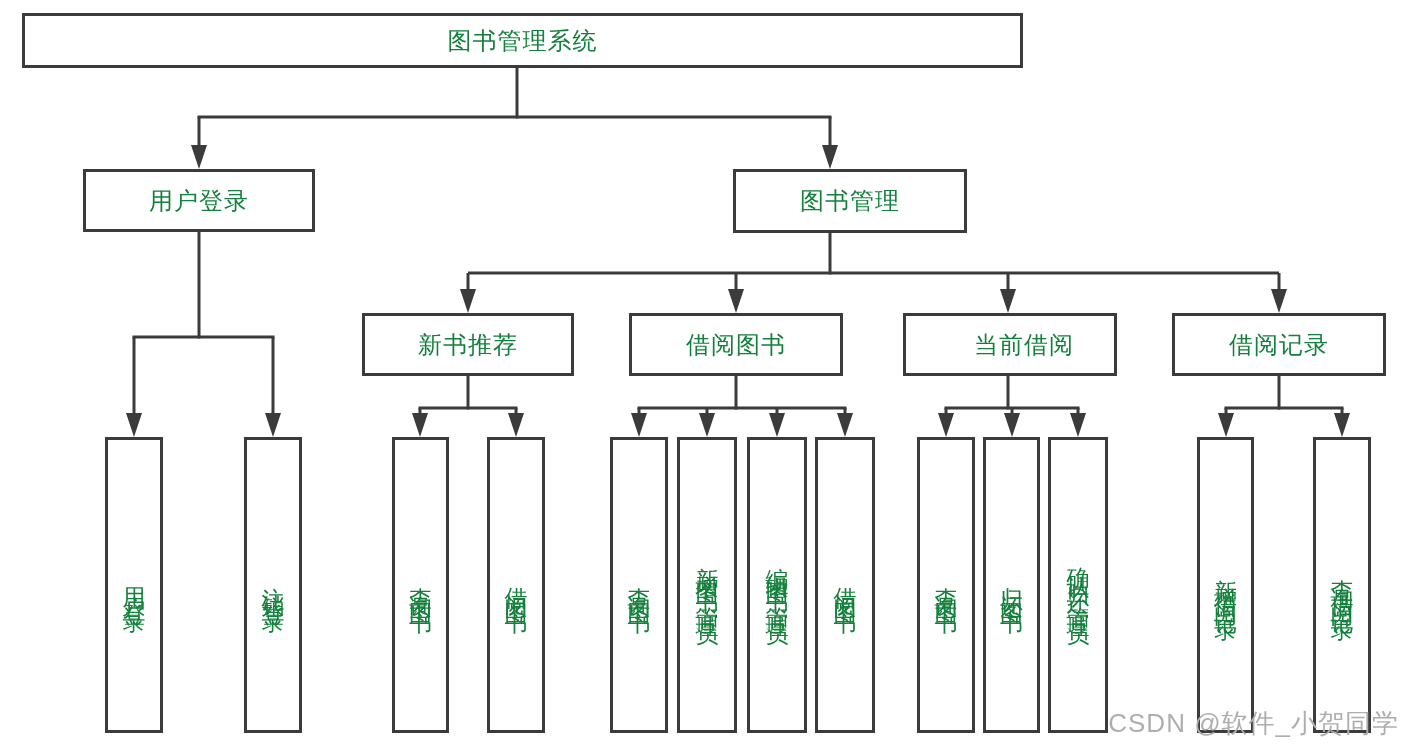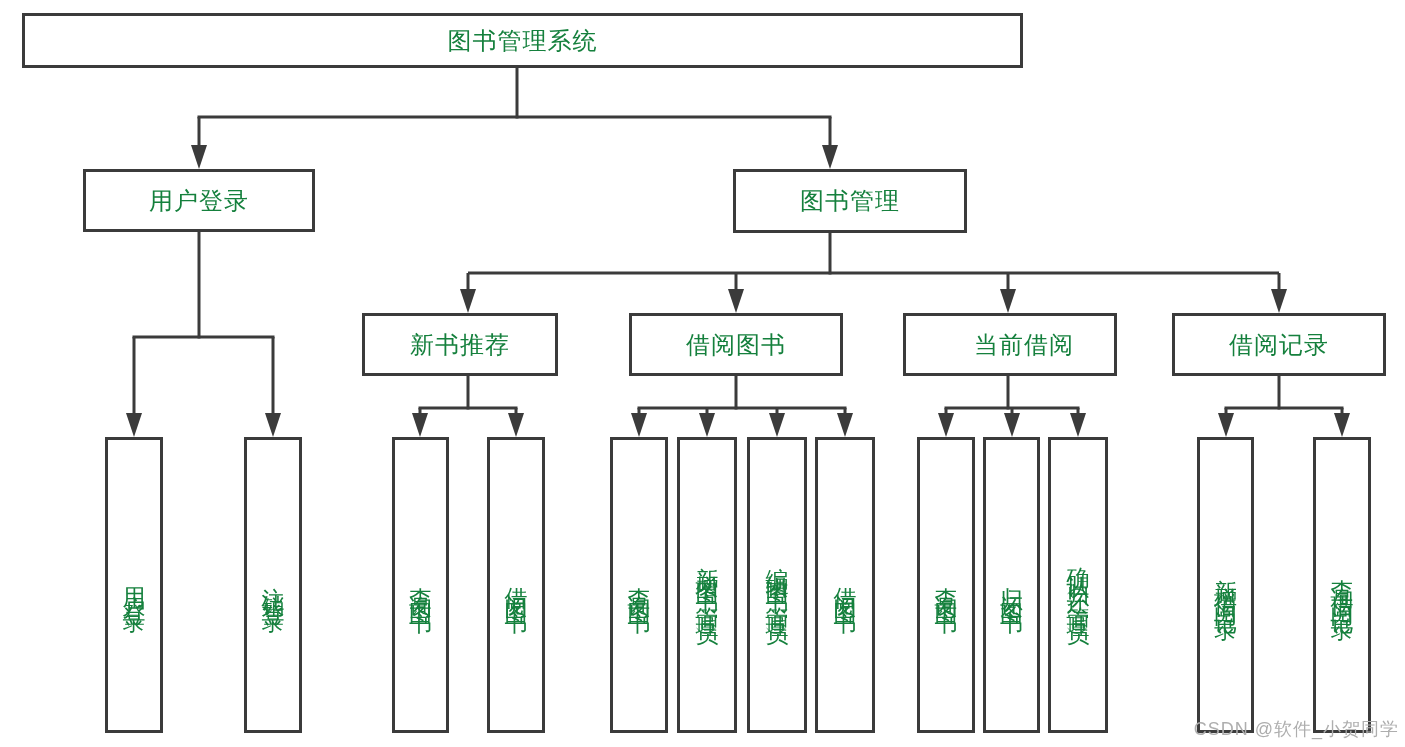--- a/index.html
+++ b/index.html
@@ -43,21 +43,21 @@
     writing-mode: vertical-rl;
     text-orientation: mixed;
     letter-spacing: 8px;
     line-height: 1.0;
     white-space: nowrap;
   }
   .watermark {
     position: absolute;
     right: 6px;
     bottom: 6px;
-    font-size: 18px;
+    font-size: 26px;
     color: #aeaeae;
     letter-spacing: 1px;
     white-space: nowrap;
   }
 </style>
 </head>
 <body>
 
 <div id="canvas">
 
@@ -133,21 +133,21 @@
     <span>图书管理系统</span>
   </div>
 
   <div class="node h" style="left:83px; top:169px; width:232px; height:63px;">
     <span>用户登录</span>
   </div>
   <div class="node h" style="left:713px; top:169px; width:234px; height:64px;margin-left:20px;">
     <span>图书管理</span>
   </div>
 
-  <div class="node h" style="left:362px; top:313px; width:196px; height:63px;">
+  <div class="node h" style="left:362px; top:313px; width:212px; height:63px;">
     <span>新书推荐</span>
   </div>
   <div class="node h" style="left:629px; top:313px; width:214px; height:63px;">
     <span>借阅图书</span>
   </div>
   <div class="node h" style="left:903px; top:313px; width:214px; height:63px;padding-left:28px;">
     <span>当前借阅</span>
   </div>
   <div class="node h" style="left:1172px; top:313px; width:214px; height:63px;">
     <span>借阅记录</span>

